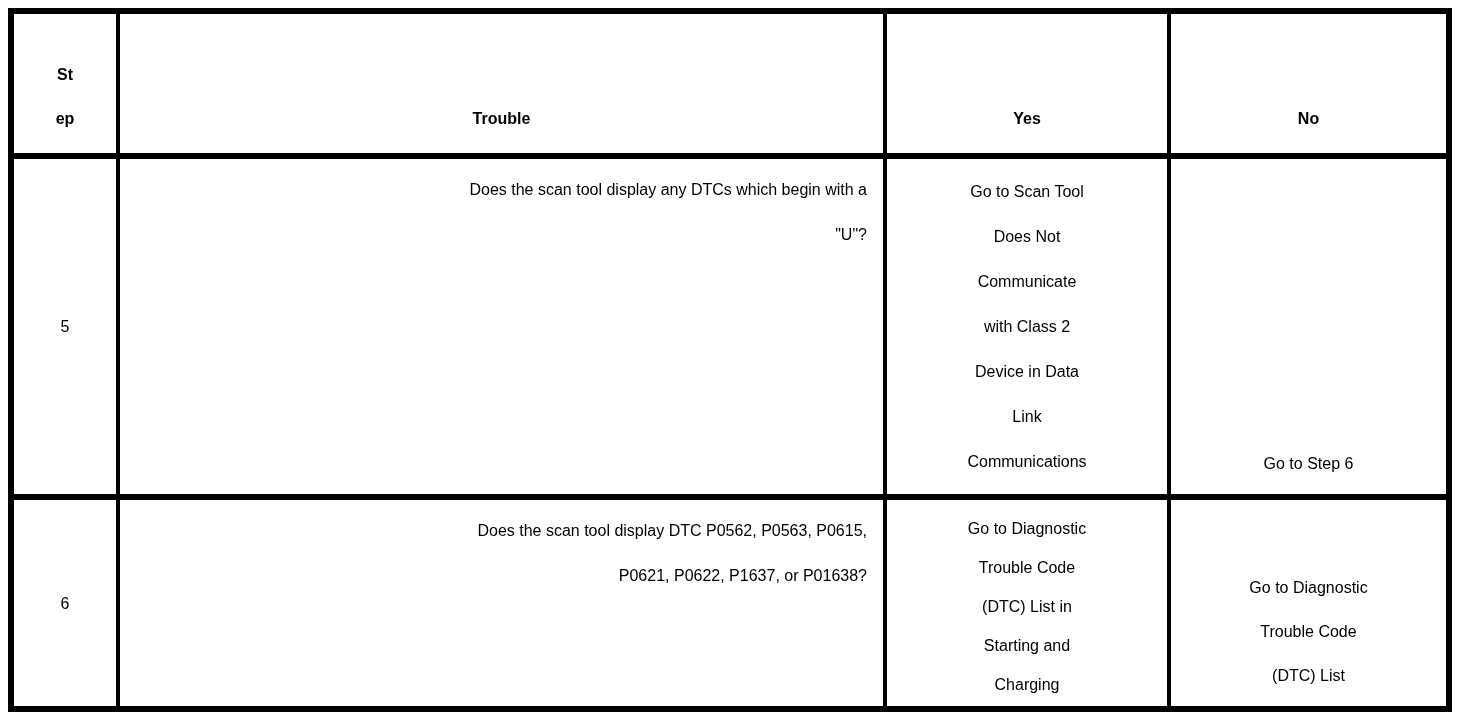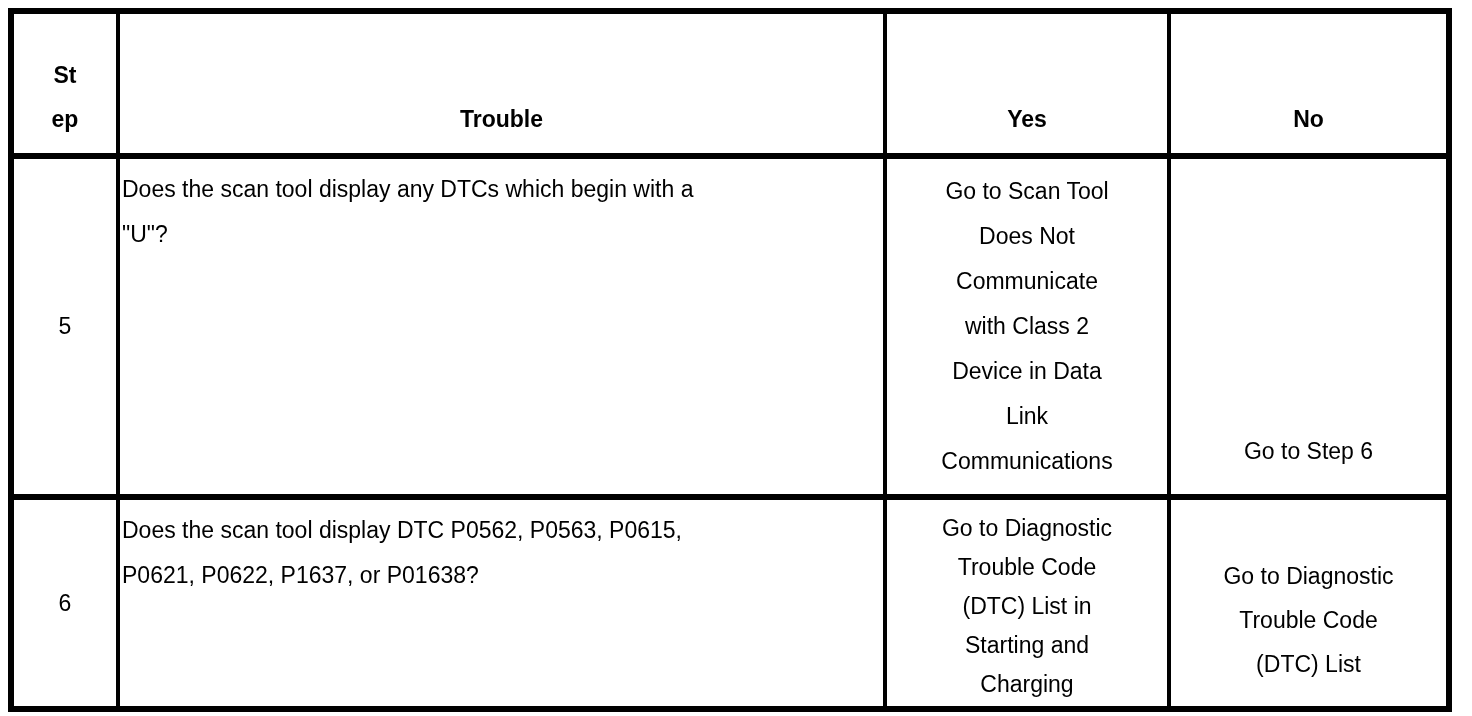--- a/index.html
+++ b/index.html
@@ -40,49 +40,49 @@
   col.c-action { width: 767px; }
   col.c-yes    { width: 284px; }
   col.c-no     { width: 280px; }
 
   tr.r-head { height: 145px; }
   tr.r-5    { height: 341px; }
   tr.r-6    { height: 212px; }
 
   .txt {
     font-family: "Liberation Sans", "DejaVu Sans", sans-serif;
-    font-size: 23px;
+    font-size: 16px;
     color: #000000;
     line-height: 45px;
   }
   .pre { white-space: pre-line; }
 
   .va-top { vertical-align: top; }
   .va-mid { vertical-align: middle; }
   .va-bot { vertical-align: bottom; }
 
   td.head { vertical-align: bottom; }
   td.head .txt {
     font-weight: bold;
     text-align: center;
     line-height: 44px;
     padding-bottom: 12px;
   }
 
   td.step-cell .txt { text-align: center; }
 
   td.action-cell .txt {
-    text-align: left;
+    text-align: right;
     padding: 8px 16px 0 2px;
   }
 
   .center { text-align: center; }
   .lh39 { line-height: 39px; }
   .lh44 { line-height: 44px; }
-  .pad-bot { padding-bottom: 20px; }
+  .pad-bot { padding-bottom: 8px; }
   .pad-top-sm { padding-top: 6px; }
 </style>
 </head>
 <body>
 
 <div class="page">
   <table class="diag-table">
     <colgroup>
       <col class="c-step">
       <col class="c-action">

